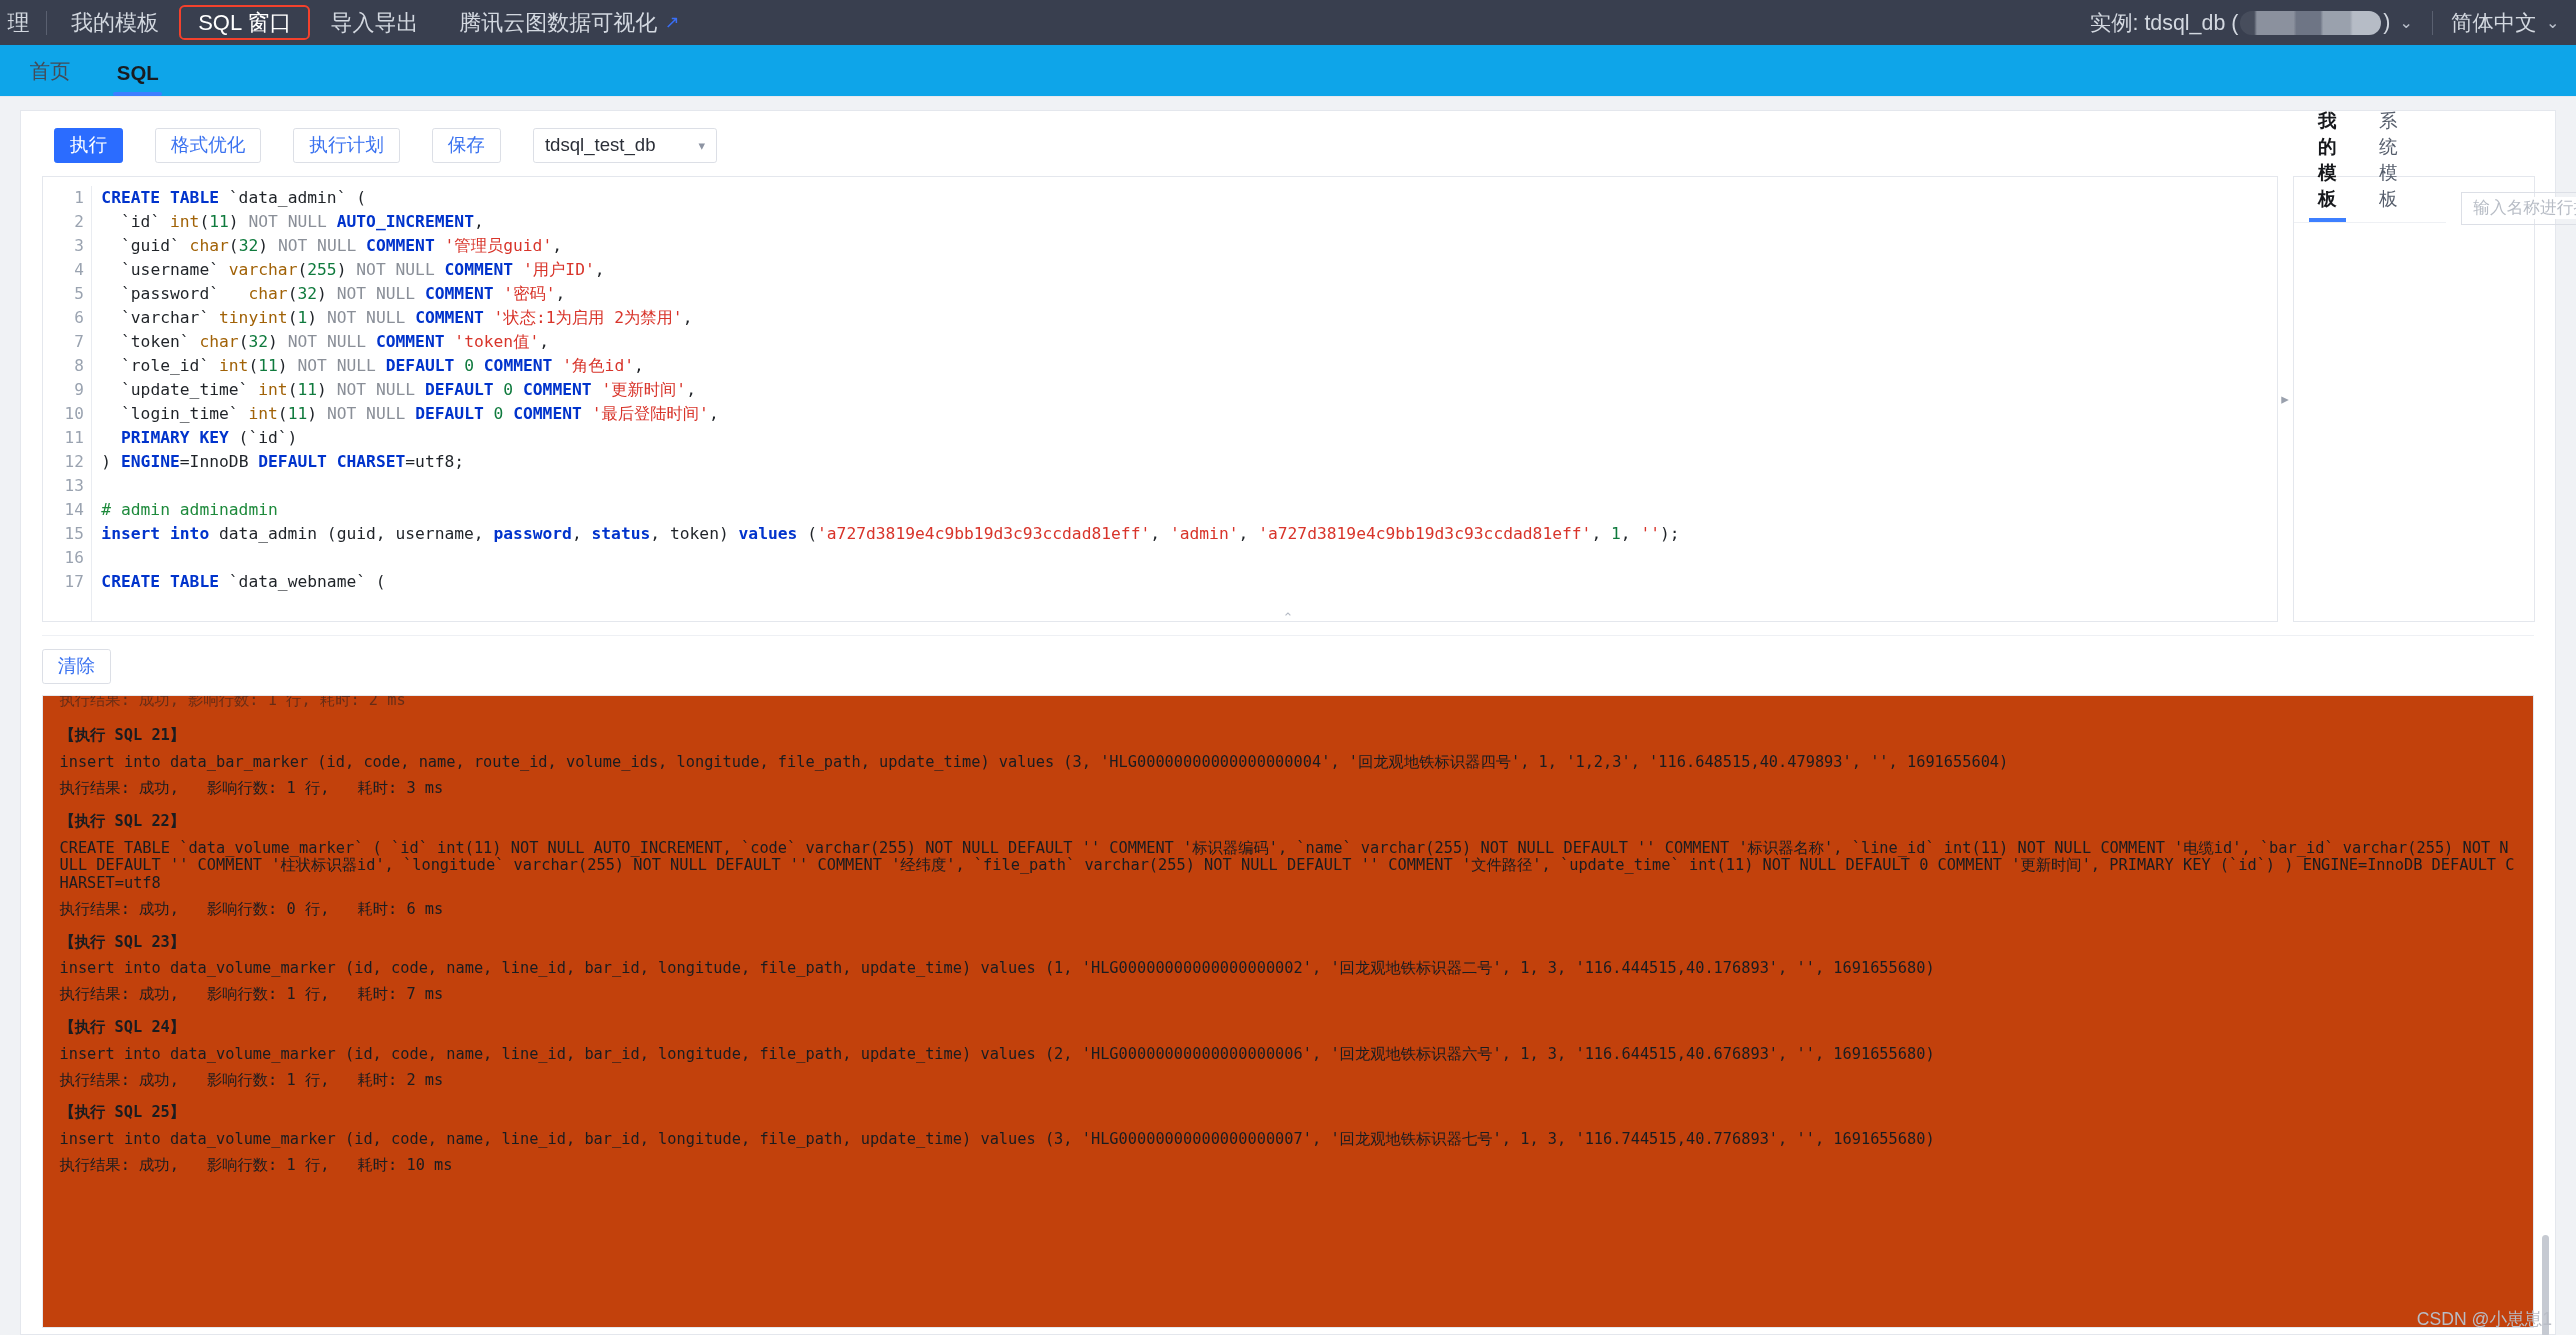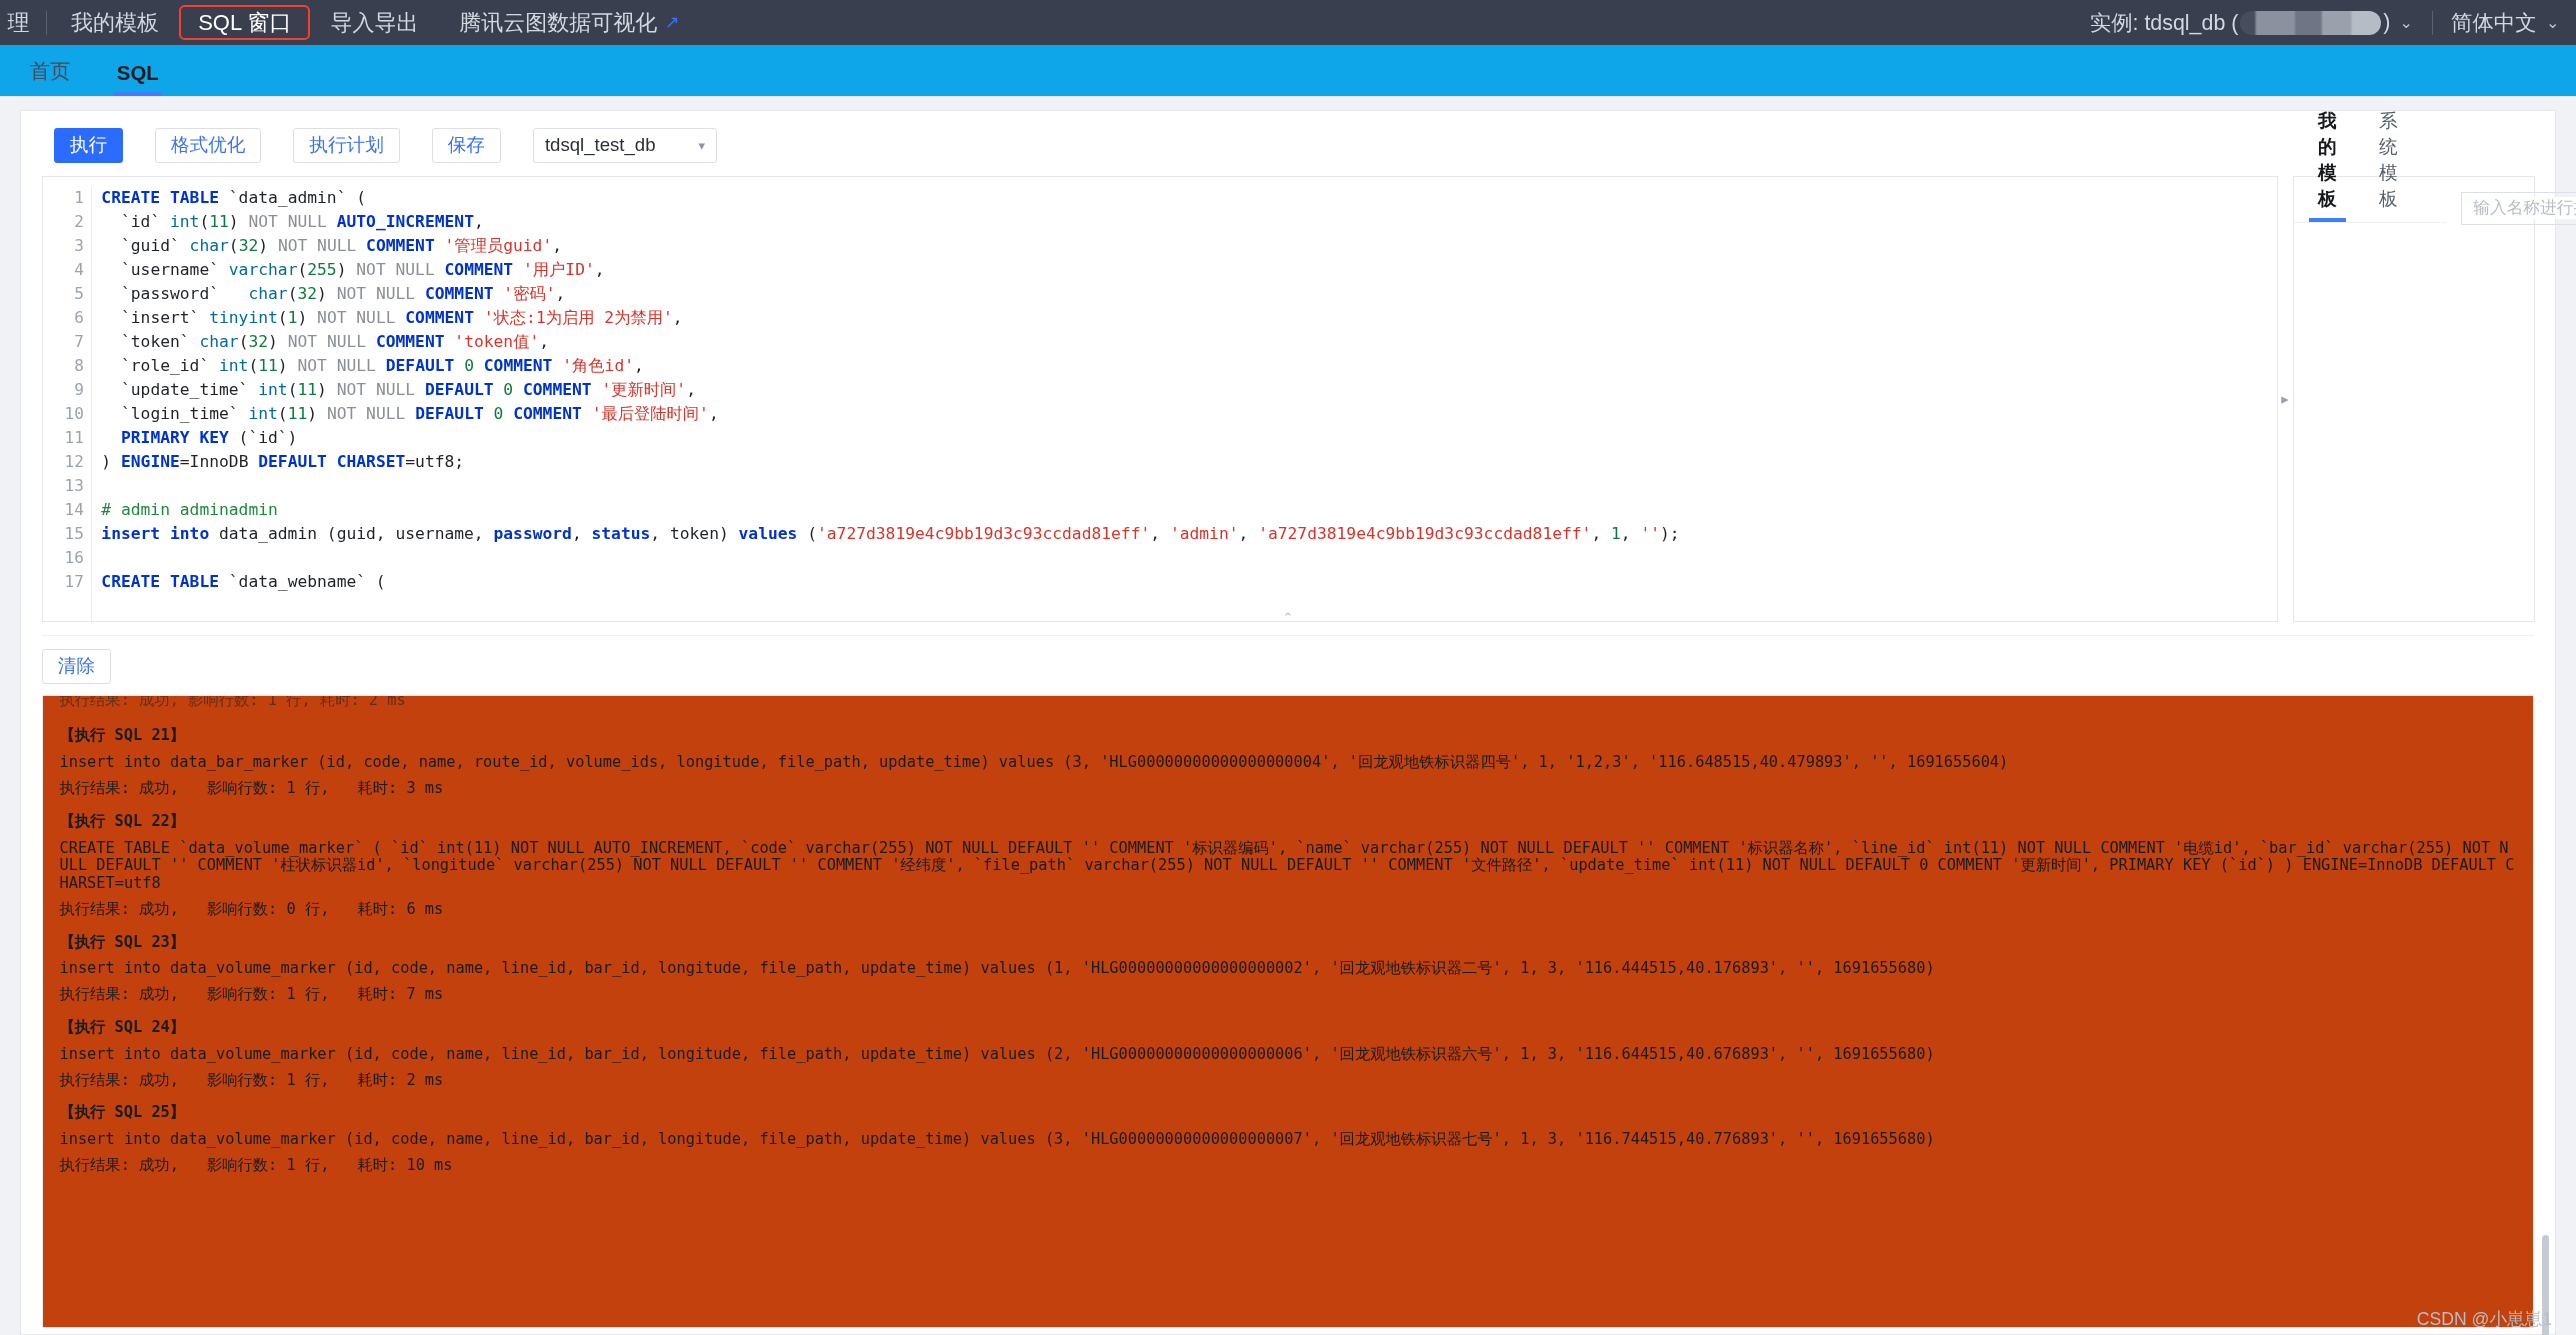--- a/index.html
+++ b/index.html
@@ -181,21 +181,21 @@
     flex: 1;
     padding-top: 9.3px;
     font-family: "DejaVu Sans Mono", monospace;
     font-size: 16.3px;
     line-height: 24px;
     white-space: pre;
     color: #1f2328;
     overflow: hidden;
   }
   .k   { color: #0033cc; font-weight: bold; }  
-  .kb  { color: #0369a1; text-align: center; }                      
+  .kb  { color: #a16207; text-align: center; }                      
   .gry { color: #8a8f98; }                      
   .num { color: #0f7a3d; }
   .str { color: #d8342a; }
   .cmt { color: #1e8a3c; }
   .pl  { color: #1f2328; }
 
   .collapse-handle {
     position: absolute;
     left: 50%;
     transform: translateX(-50%);
@@ -413,21 +413,21 @@
 
     <div class="editor-row">
       <div class="editor-pane">
         <div class="gutter">1<br>2<br>3<br>4<br>5<br>6<br>7<br>8<br>9<br>10<br>11<br>12<br>13<br>14<br>15<br>16<br>17</div>
         <div class="gutter-sep"></div>
         <div class="code"><span class="k">CREATE TABLE</span> <span class="pl">`data_admin`</span> <span class="pl">(</span>
   <span class="pl">`id`</span> <span class="kb">int</span><span class="pl">(</span><span class="num">11</span><span class="pl">)</span> <span class="gry">NOT NULL</span> <span class="k">AUTO_INCREMENT</span><span class="pl">,</span>
   <span class="pl">`guid`</span> <span class="kb">char</span><span class="pl">(</span><span class="num">32</span><span class="pl">)</span> <span class="gry">NOT NULL</span> <span class="k">COMMENT</span> <span class="str">'管理员guid'</span><span class="pl">,</span>
   <span class="pl">`username`</span> <span class="kb">varchar</span><span class="pl">(</span><span class="num">255</span><span class="pl">)</span> <span class="gry">NOT NULL</span> <span class="k">COMMENT</span> <span class="str">'用户ID'</span><span class="pl">,</span>
   <span class="pl">`password`</span>   <span class="kb">char</span><span class="pl">(</span><span class="num">32</span><span class="pl">)</span> <span class="gry">NOT NULL</span> <span class="k">COMMENT</span> <span class="str">'密码'</span><span class="pl">,</span>
-  <span class="pl">`insert`</span> <span class="kb">tinyint</span><span class="pl">(</span><span class="num">1</span><span class="pl">)</span> <span class="gry">NOT NULL</span> <span class="k">COMMENT</span> <span class="str">'状态:1为启用 2为禁用'</span><span class="pl">,</span>
+  <span class="pl">`varchar`</span> <span class="kb">tinyint</span><span class="pl">(</span><span class="num">1</span><span class="pl">)</span> <span class="gry">NOT NULL</span> <span class="k">COMMENT</span> <span class="str">'状态:1为启用 2为禁用'</span><span class="pl">,</span>
   <span class="pl">`token`</span> <span class="kb">char</span><span class="pl">(</span><span class="num">32</span><span class="pl">)</span> <span class="gry">NOT NULL</span> <span class="k">COMMENT</span> <span class="str">'token值'</span><span class="pl">,</span>
   <span class="pl">`role_id`</span> <span class="kb">int</span><span class="pl">(</span><span class="num">11</span><span class="pl">)</span> <span class="gry">NOT NULL</span> <span class="k">DEFAULT</span> <span class="num">0</span> <span class="k">COMMENT</span> <span class="str">'角色id'</span><span class="pl">,</span>
   <span class="pl">`update_time`</span> <span class="kb">int</span><span class="pl">(</span><span class="num">11</span><span class="pl">)</span> <span class="gry">NOT NULL</span> <span class="k">DEFAULT</span> <span class="num">0</span> <span class="k">COMMENT</span> <span class="str">'更新时间'</span><span class="pl">,</span>
   <span class="pl">`login_time`</span> <span class="kb">int</span><span class="pl">(</span><span class="num">11</span><span class="pl">)</span> <span class="gry">NOT NULL</span> <span class="k">DEFAULT</span> <span class="num">0</span> <span class="k">COMMENT</span> <span class="str">'最后登陆时间'</span><span class="pl">,</span>
   <span class="k">PRIMARY KEY</span> <span class="pl">(`id`)</span>
 <span class="pl">)</span> <span class="k">ENGINE</span><span class="pl">=InnoDB</span> <span class="k">DEFAULT CHARSET</span><span class="pl">=utf8;</span>
 
 <span class="cmt"># admin adminadmin</span>
 <span class="k">insert into</span> <span class="pl">data_admin (guid, username, </span><span class="k">password</span><span class="pl">, </span><span class="k">status</span><span class="pl">, token) </span><span class="k">values</span><span class="pl"> (</span><span class="str">'a727d3819e4c9bb19d3c93ccdad81eff'</span><span class="pl">, </span><span class="str">'admin'</span><span class="pl">, </span><span class="str">'a727d3819e4c9bb19d3c93ccdad81eff'</span><span class="pl">, </span><span class="num">1</span><span class="pl">, </span><span class="str">''</span><span class="pl">);</span>
 

